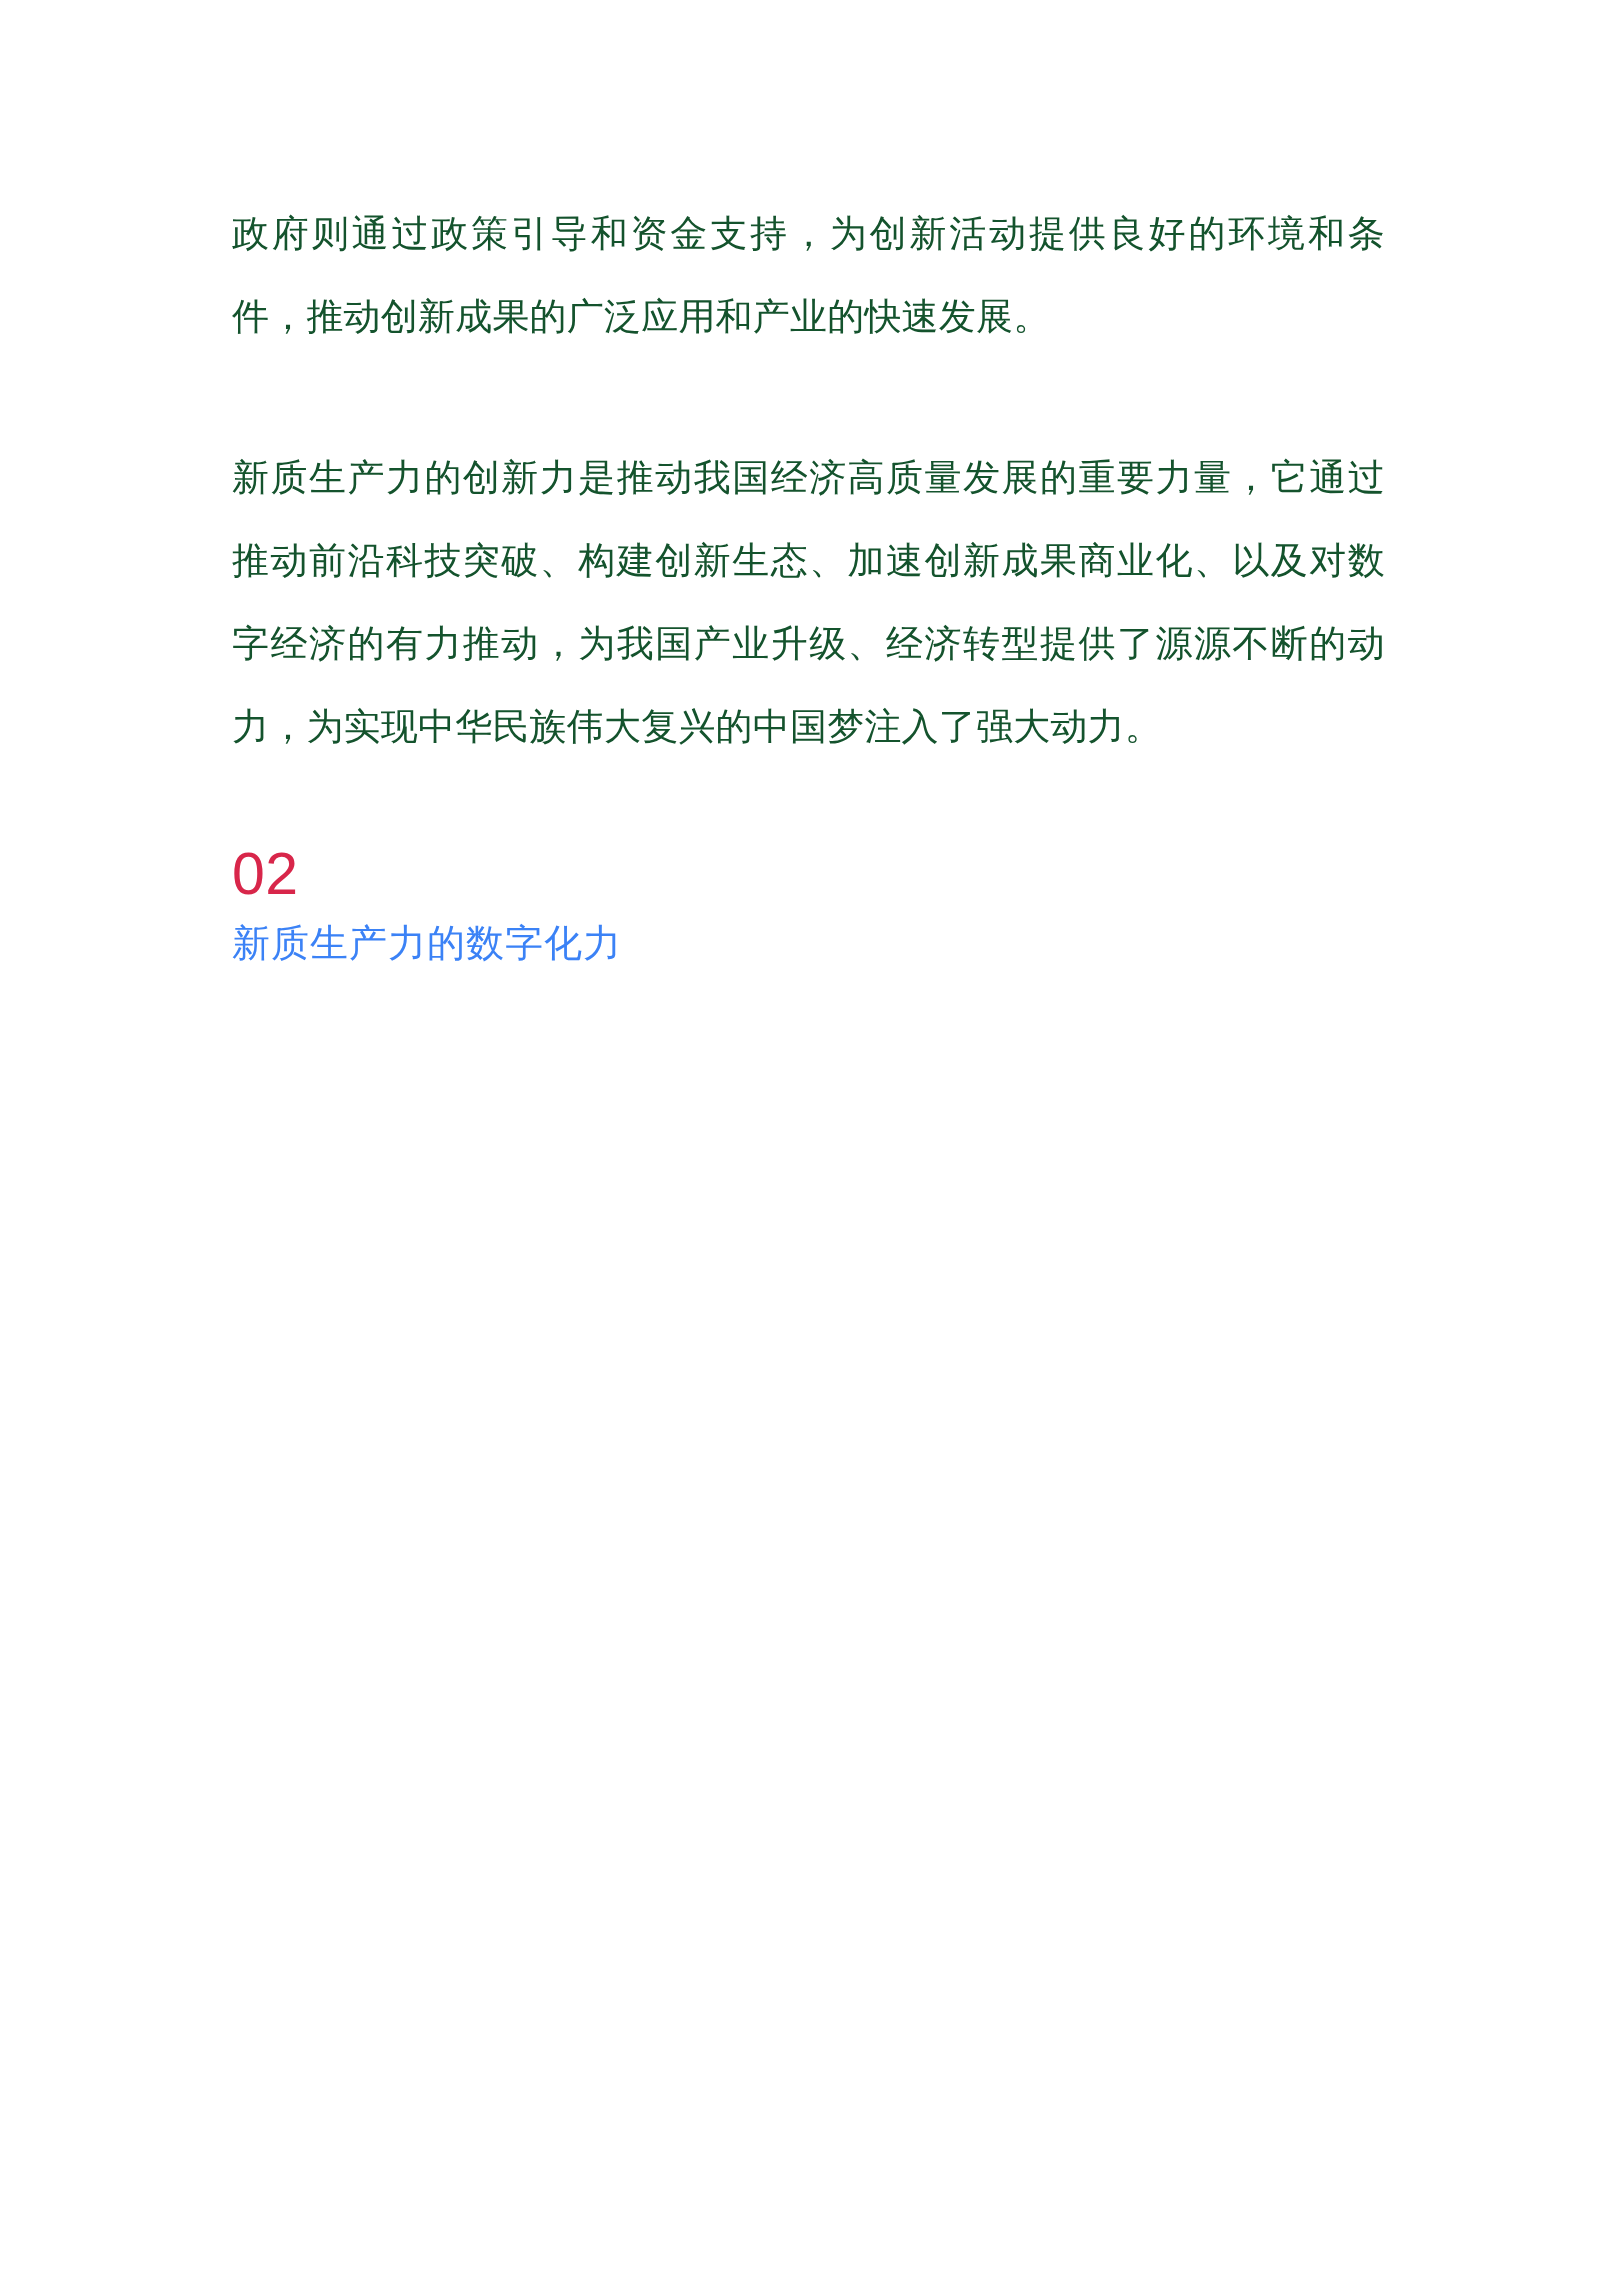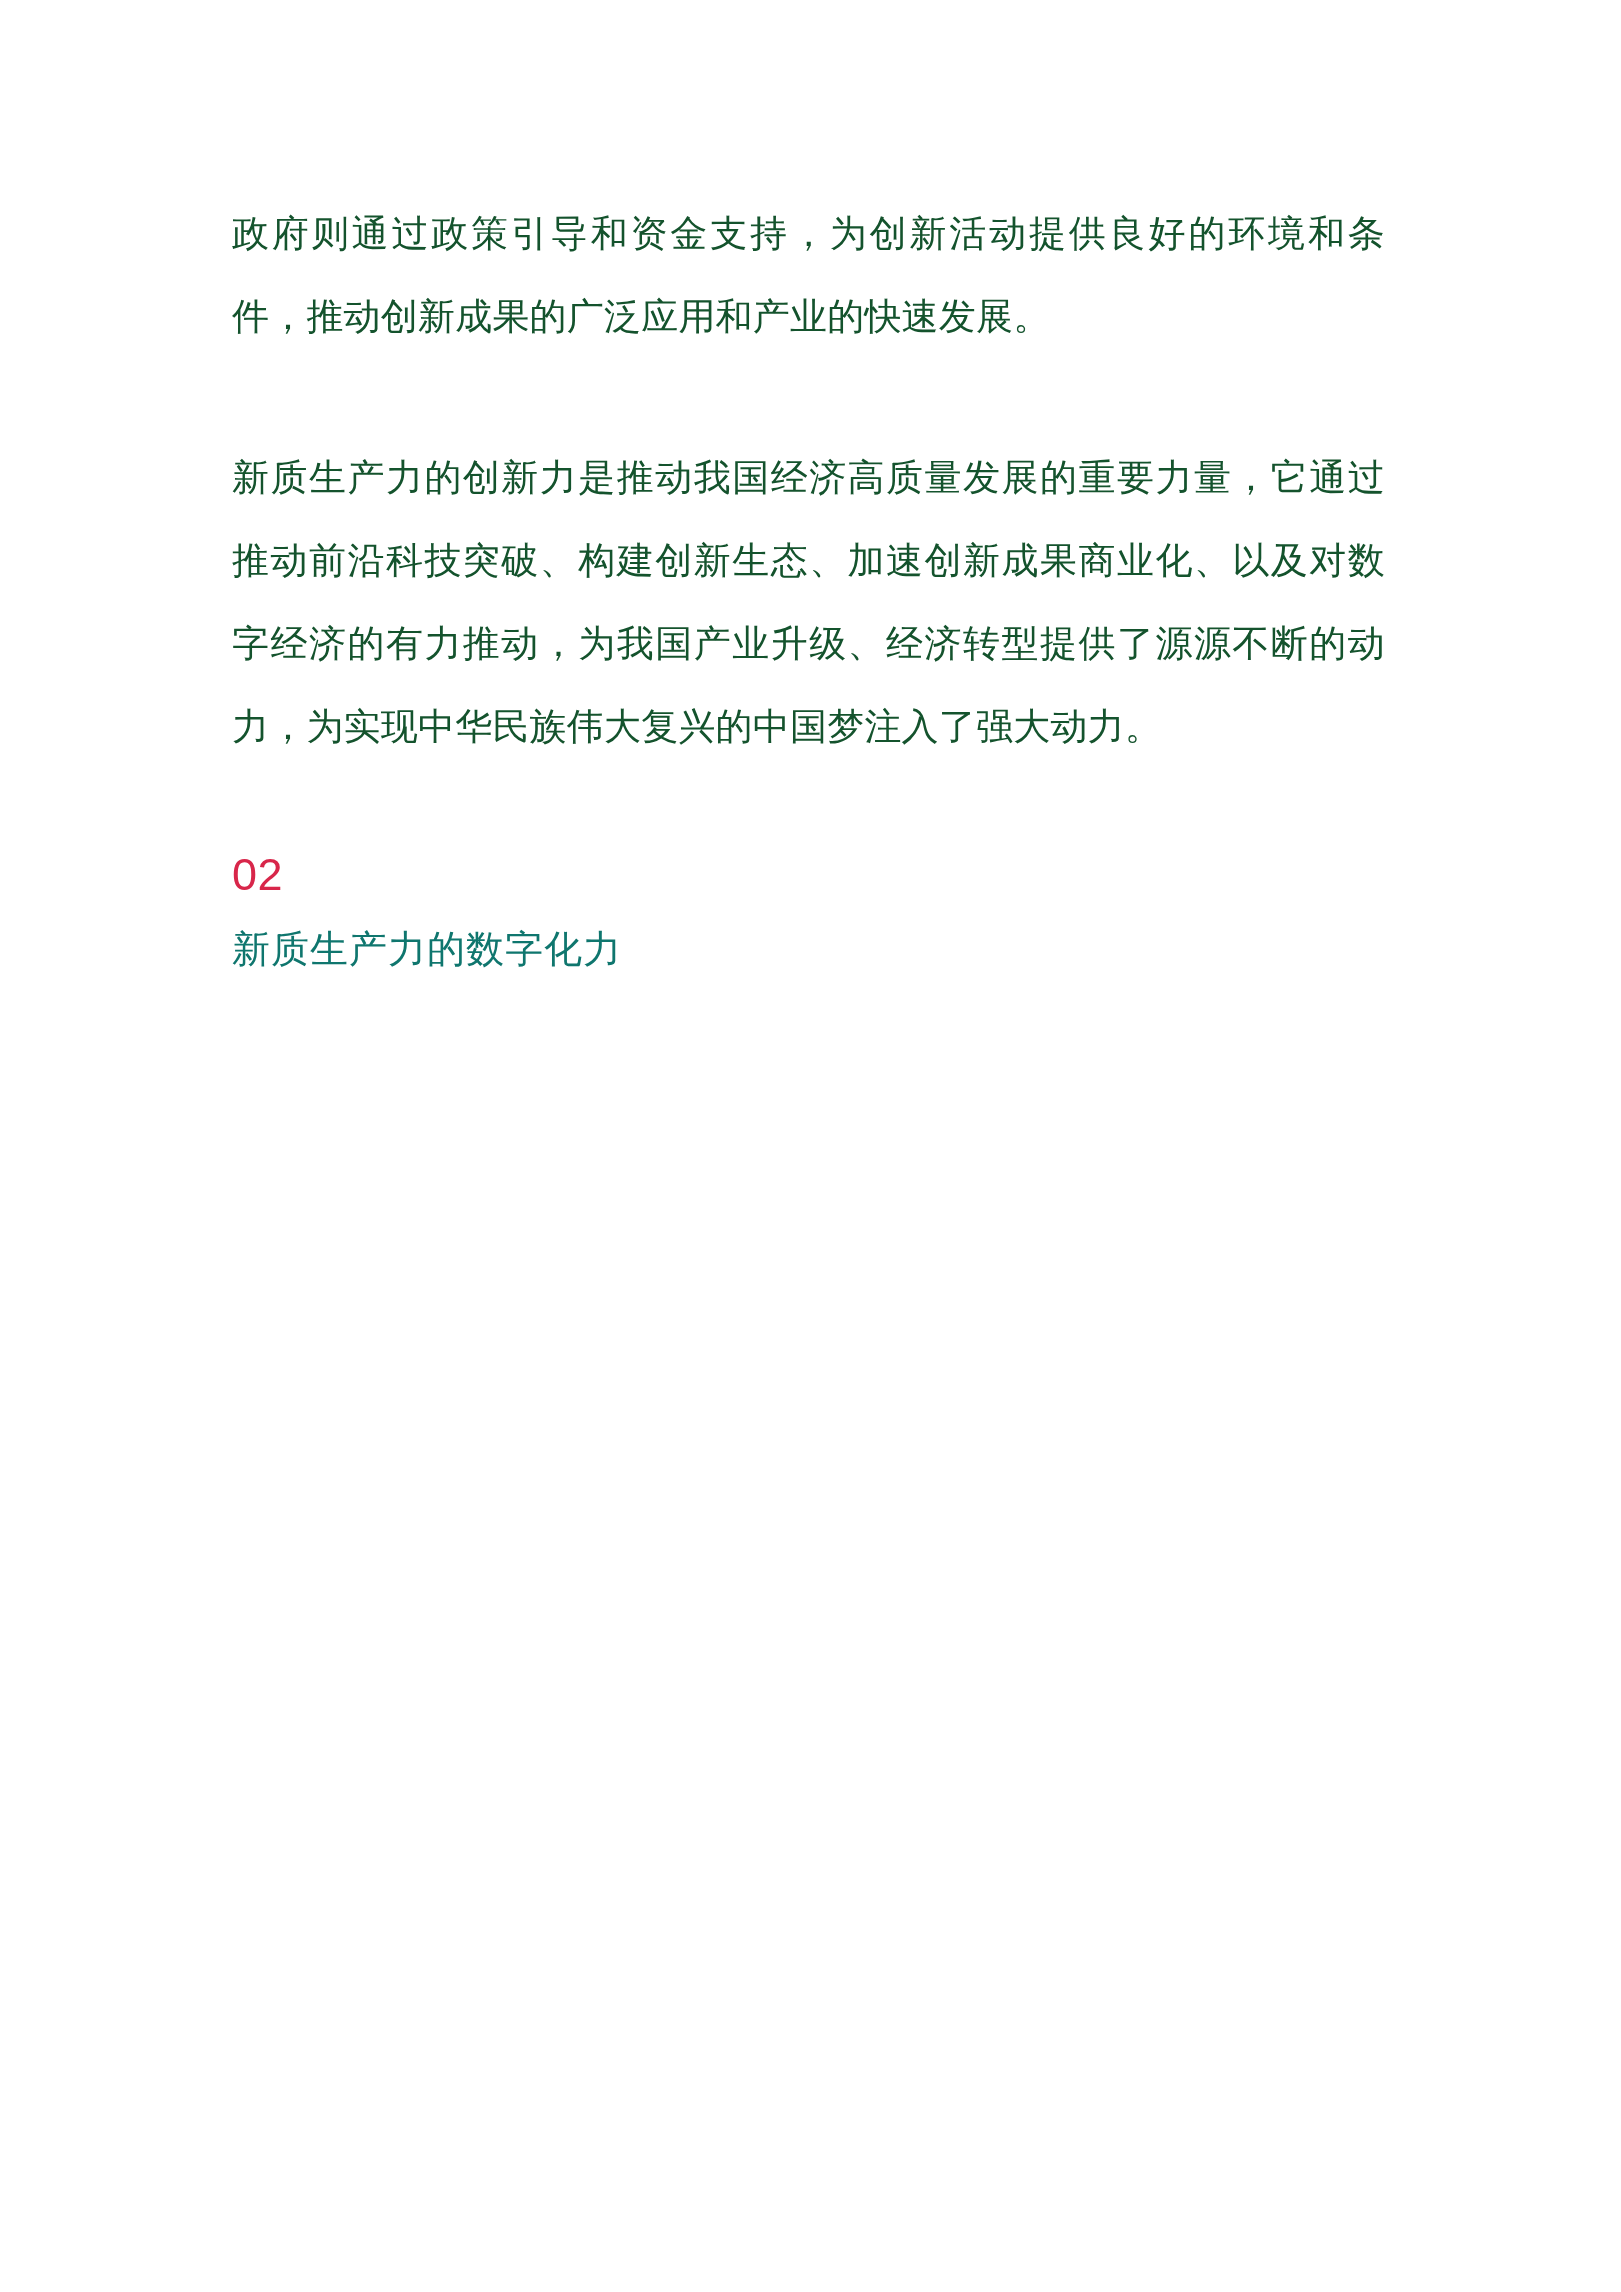--- a/index.html
+++ b/index.html
@@ -37,33 +37,33 @@
     -webkit-font-smoothing: antialiased;
   }
   .para:last-child {
     margin-bottom: 0;
   }
   .section-block {
     margin-top: 49px;
   }
   .section-number {
     font-family: "Liberation Sans", "DejaVu Sans", sans-serif;
-    font-size: 45px;
+    font-size: 59px;
     line-height: 57px;
     font-weight: 400;
     color: #D8264A;
     letter-spacing: 0.5px;
-    margin: 0 0 21px 0;
+    margin: 0 0 15px 0;
   }
   .section-subtitle {
     font-family: "Liberation Serif", "DejaVu Serif", serif;
     font-size: 38px;
     line-height: 51px;
     font-weight: 400;
-    color: #0f766e;
+    color: #3b82f6;
     letter-spacing: 1px;
     margin: 0 0 7.8px 0;
   }
   .para.tight-top {
     margin-top: 0;
   }
 </style>
 </head>
 <body>
 

